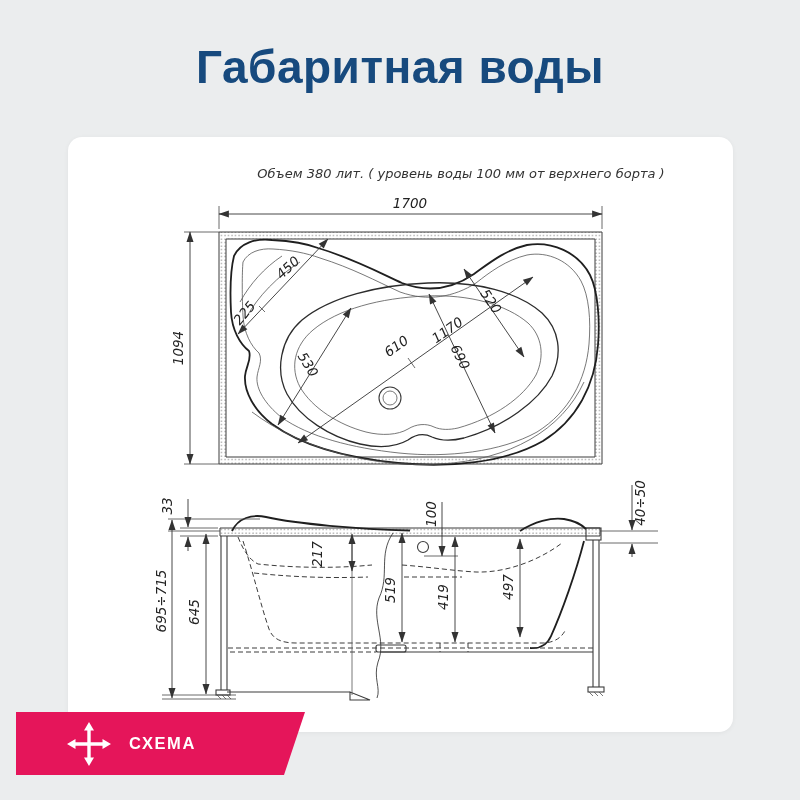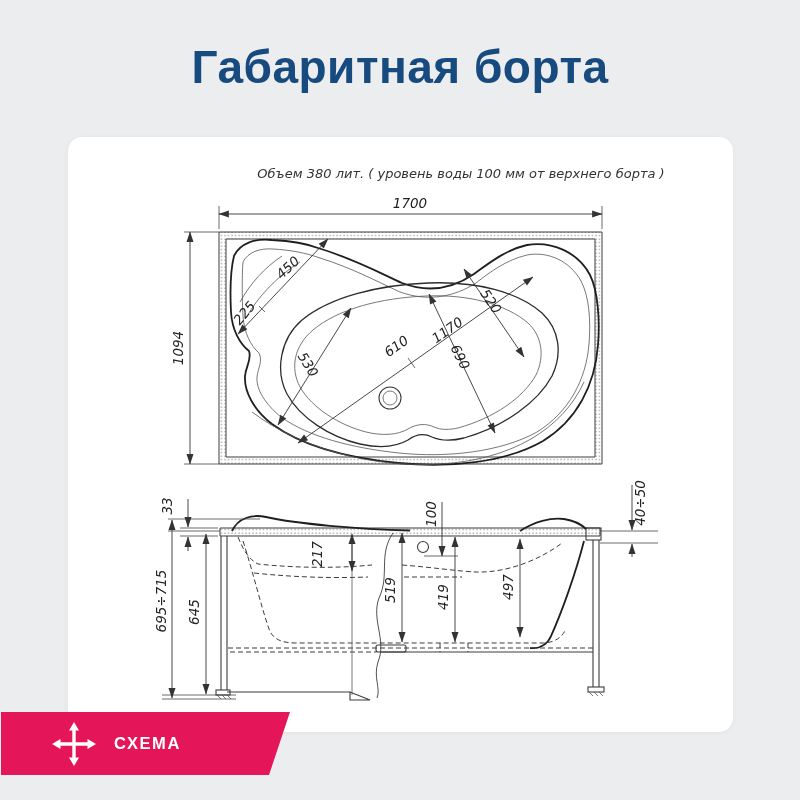--- a/index.html
+++ b/index.html
@@ -27,33 +27,33 @@
     font-size:13.5px;fill:#222;text-anchor:middle;
   }
   .ln   {stroke:#3c3c3c;stroke-width:1.1;fill:none;}
   .bold {stroke:#1f1f1f;stroke-width:1.8;fill:none;}
   .mid  {stroke:#2c2c2c;stroke-width:1.3;fill:none;}
   .thin {stroke:#555;stroke-width:.8;fill:none;}
   .dash {stroke:#3c3c3c;stroke-width:1;fill:none;stroke-dasharray:5 3;}
   .dimln{stroke:#333;stroke-width:.9;fill:none;}
   .ext  {stroke:#444;stroke-width:.8;fill:none;}
   .badge{
-    position:absolute;left:1px;top:712px;width:289px;height:63px;
+    position:absolute;left:16px;top:712px;width:289px;height:63px;
     background:#e5155a;
     clip-path:polygon(0 0,100% 0,calc(100% - 21px) 100%,0 100%);
     display:flex;align-items:center;gap:17px;
     padding-left:50px;box-sizing:border-box;color:#fff;
   }
   .badge-text{font-weight:800;font-size:16.5px;letter-spacing:1.6px;line-height:1.35;}
   .badge-text div{white-space:nowrap;}
 </style>
 </head>
 <body>
 
-<div class="page-title">Габаритная борта</div>
+<div class="page-title">Габаритная воды</div>
 
 <div class="panel"></div>
 
 <div class="note">Объем 380 лит. ( уровень воды 100 мм от верхнего борта )</div>
 
 <svg class="drawing" width="800" height="800" viewBox="0 0 800 800">
   <defs>
     <pattern id="dots" width="3.5" height="3.5" patternUnits="userSpaceOnUse">
       <circle cx="1" cy="1" r="0.65" fill="#777"></circle>
     </pattern>

